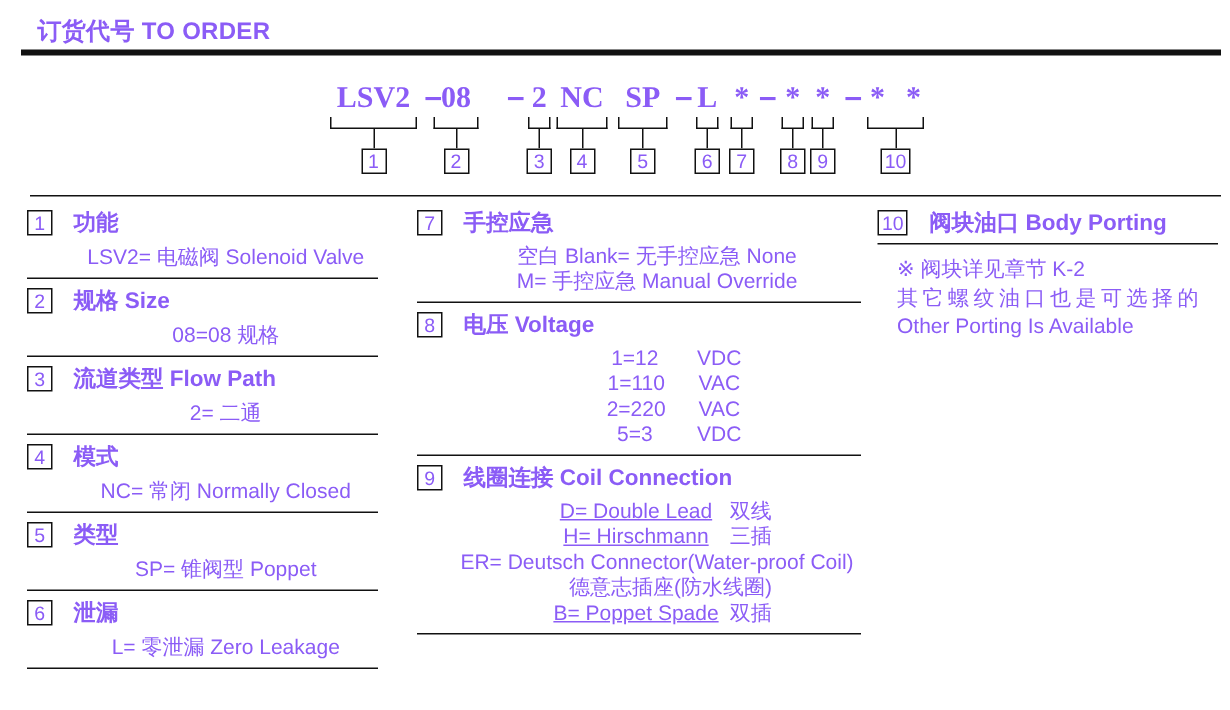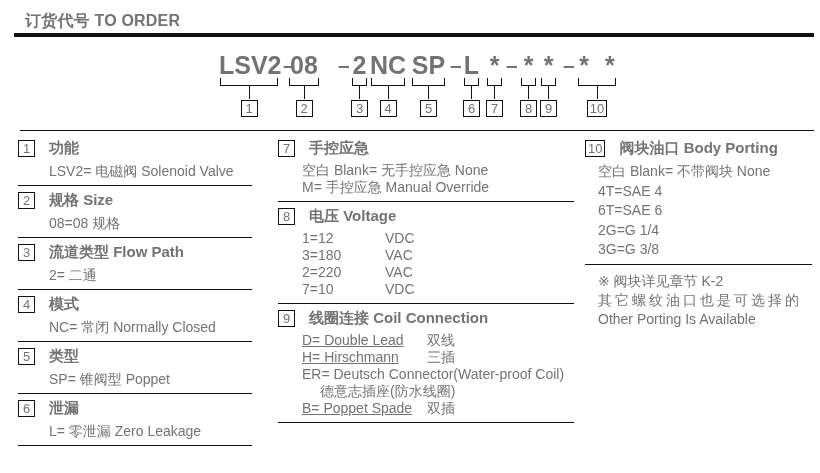--- a/index.html
+++ b/index.html
@@ -1,35 +1,35 @@
 <!DOCTYPE html>
 <html><head>
 <meta charset="utf-8">
 <style>
   * { margin:0; padding:0; box-sizing:border-box; }
   html,body { background:#fff; }
   .page {
     position:relative; width:820px; height:473px; background:#ffffff;
-    font-family:"Liberation Sans","DejaVu Sans",sans-serif; color:#737373;
+    font-family:"Liberation Sans","DejaVu Sans",sans-serif; color:#8b5cf6;
     overflow:hidden;
   }
 
   
   .hdr-title {
     position:absolute; left:25px; top:11px;
     font-size:16px; font-weight:bold; letter-spacing:0.2px; white-space:nowrap;
   }
   .hdr-rule {
     position:absolute; left:14px; top:33px; width:800px; height:4px; background:#111;
   }
 
   
   .cg { position:absolute; top:52px; text-align:center; }
   .cg-text {
-    font-size:25px; font-weight:bold; height:26px; line-height:26px; white-space:pre;
+    font-size:20px; font-weight:bold; height:26px; line-height:26px; white-space:pre;font-family:Liberation Serif, serif;
   }
   .cg-wide .cg-text { word-spacing:9px; }
   .cg-bracket {
     height:8px; margin:0 1px;
     border-left:1.5px solid #111; border-right:1.5px solid #111; border-bottom:1.5px solid #111;
   }
   .cg-stem { width:0; height:13px; border-left:1.5px solid #111; margin:0 auto; }
   .cg-box {
     display:inline-block; min-width:17px; height:17px; padding:0 2px;
     border:1.4px solid #111; font-size:13px; line-height:15px; text-align:center;
@@ -56,21 +56,21 @@
     display:inline-block; min-width:17px; height:17px; padding:0 2px;
     border:1.2px solid #111; font-size:13px; line-height:15px; text-align:center;
     flex:0 0 auto;
   }
   .stitle { font-weight:bold; font-size:15px; white-space:nowrap; }
   .sec-lines { margin:4px 0 0 31px; font-size:14px; line-height:18px; }
   .col2 .sec-lines { margin-left:24px; line-height:17px; }
   .col3 .sec-lines { margin-left:13px; line-height:19.5px; }
   .sec-rule { border-bottom:1.3px solid #111; margin-top:5px; }
   .col3 .sec-rule { margin-top:4px; }
-  .sline { white-space:nowrap; }
+  .sline { white-space:nowrap;text-align:center; }
   .indent1 { padding-left:18px; }
 
   .vrow .va { display:inline-block; width:83px; }
   .crow .ca { display:inline-block; min-width:125px;text-decoration:underline; }
 
   
   .footnote { margin:7px 0 0 13px; font-size:14px; line-height:19px; }
   .fn2 { letter-spacing:3px; white-space:nowrap; }
 </style>
 </head>
@@ -249,27 +249,27 @@
     <div class="sec">
       <div class="sec-head">
         <span class="snum">8</span>
         <span class="stitle">电压 Voltage</span>
       </div>
       <div class="sec-lines">
         <div class="sline vrow">
           <span class="va">1=12</span><span class="vb">VDC</span>
         </div>
         <div class="sline vrow">
-          <span class="va">3=180</span><span class="vb">VAC</span>
+          <span class="va">1=110</span><span class="vb">VAC</span>
         </div>
         <div class="sline vrow">
           <span class="va">2=220</span><span class="vb">VAC</span>
         </div>
         <div class="sline vrow">
-          <span class="va">7=10</span><span class="vb">VDC</span>
+          <span class="va">5=3</span><span class="vb">VDC</span>
         </div>
       </div>
       <div class="sec-rule"></div>
     </div>
 
     <div class="sec">
       <div class="sec-head">
         <span class="snum">9</span>
         <span class="stitle">线圈连接 Coil Connection</span>
       </div>
@@ -291,27 +291,20 @@
 
   </div>
 
   <div class="col col3">
 
     <div class="sec">
       <div class="sec-head">
         <span class="snum">10</span>
         <span class="stitle">阀块油口 Body Porting</span>
       </div>
-      <div class="sec-lines">
-        <div class="sline">空白 Blank= 不带阀块 None</div>
-        <div class="sline">4T=SAE 4</div>
-        <div class="sline">6T=SAE 6</div>
-        <div class="sline">2G=G 1/4</div>
-        <div class="sline">3G=G 3/8</div>
-      </div>
       <div class="sec-rule"></div>
     </div>
 
     <div class="footnote">
       <div class="fn1">※ 阀块详见章节 K-2</div>
       <div class="fn2">其它螺纹油口也是可选择的</div>
       <div class="fn3">Other Porting Is Available</div>
     </div>
 
   </div>

